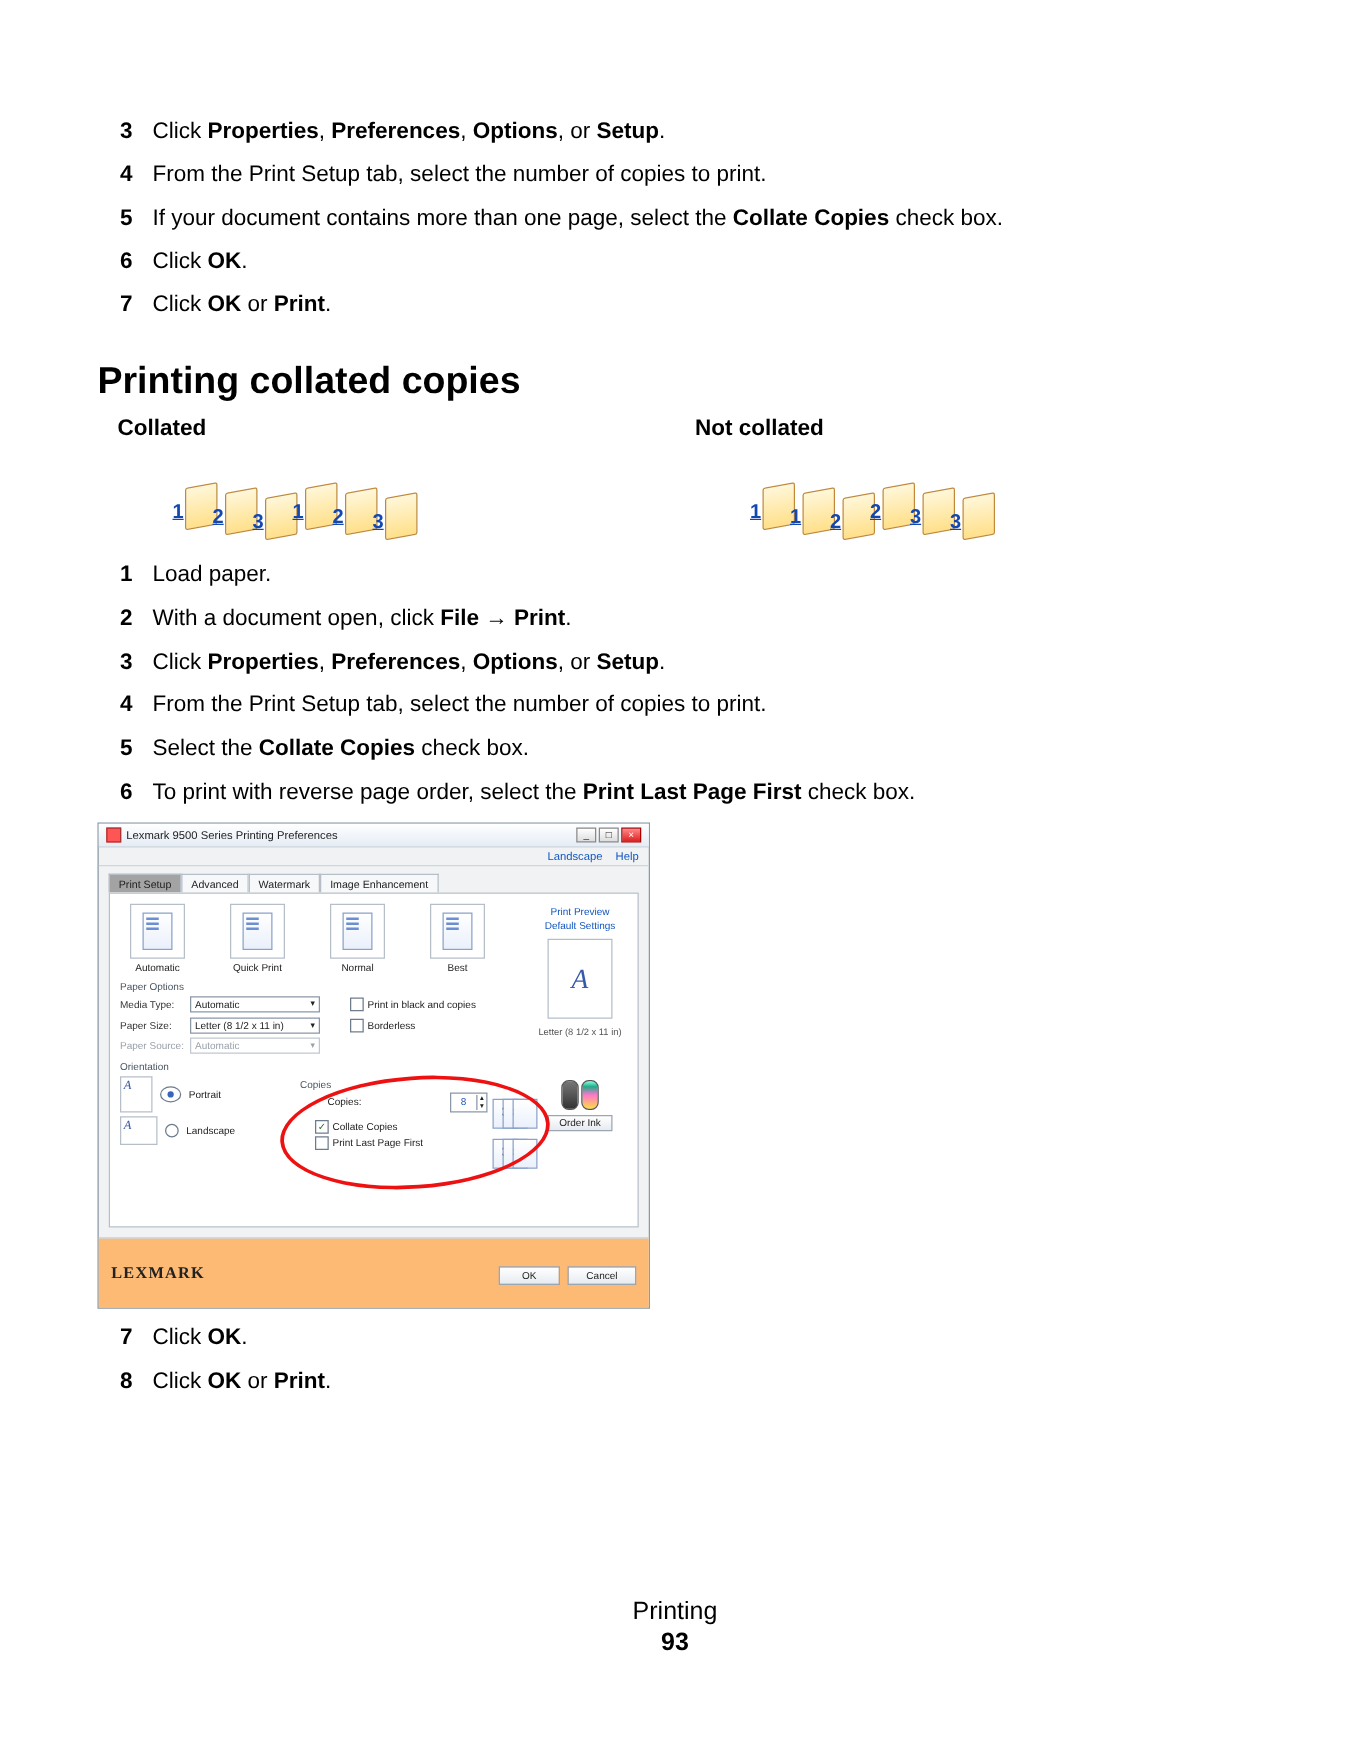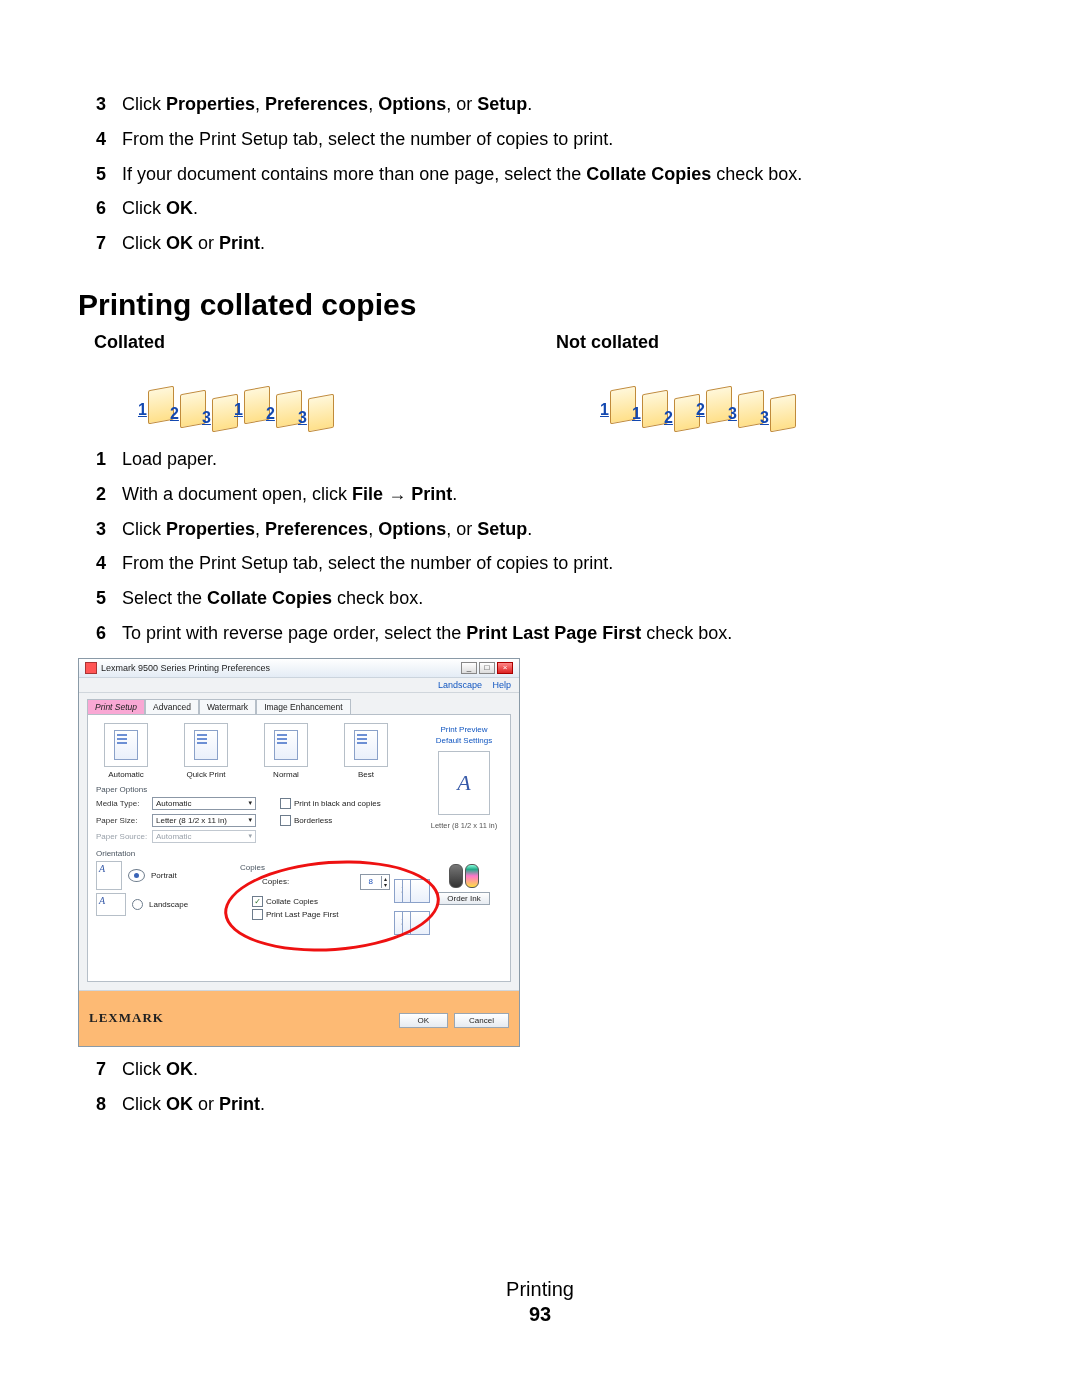--- a/index.html
+++ b/index.html
@@ -61,21 +61,21 @@
   .titlebar .ico { width:10px;height:10px;border:1px solid #a33;background:#f55;margin-right:4px; }
   .titlebar .wbtns { margin-left:auto; display:flex; gap:2px; }
   .titlebar .wbtn { width:14px;height:10px;border:1px solid #888;background:linear-gradient(#fff,#ddd);font-size:8px;line-height:9px;text-align:center; }
   .titlebar .wbtn.red{ background:linear-gradient(#f88,#d22); border-color:#a00; color:#fff;}
 
   .menubar { text-align:right; padding:2px 8px; color:#1156c0; border-bottom:1px solid #d0d6dc; }
   .menubar span{ margin-left:8px; }
 
   .tabs { display:flex; padding:6px 8px 0 8px; gap:0; font-size:8.5px;}
   .tab { border:1px solid #b6bfc8; background:#f6f8fa; padding:2px 7px; border-bottom:none; position:relative; }
-  .tab.active { background:#f9a8d4;font-style:italic; }
+  .tab.active { background:#a3a3a3; }
   .panel { margin:0 8px 8px 8px; background:#fff; border:1px solid #b6bfc8; padding:8px 8px 8px 8px; position:relative; min-height:250px;}
 
   .qrow { display:flex; gap:20px; margin-bottom:6px;}
   .qitem { width:60px; text-align:center; font-size:8px;}
   .qbox { width:42px; height:42px; margin:0 auto 3px auto; border:1px solid #b6bfc8; background:#fff; display:flex; align-items:center; justify-content:center;}
   .qbox .pg { width:22px;height:28px;border:1px solid #8aa1c9;background:linear-gradient(#fff,#eaf0fb); position:relative;}
   .qbox .pg::after{content:"";position:absolute;left:2px;top:3px;width:10px;height:2px;background:#6c8fd4;box-shadow:0 4px #6c8fd4,0 8px #6c8fd4;}
 
   .side { position:absolute; right:4px; top:8px; width:84px; font-size:8px; text-align:center;}
   .side .link { color:#1156c0; margin:2px 0; }

